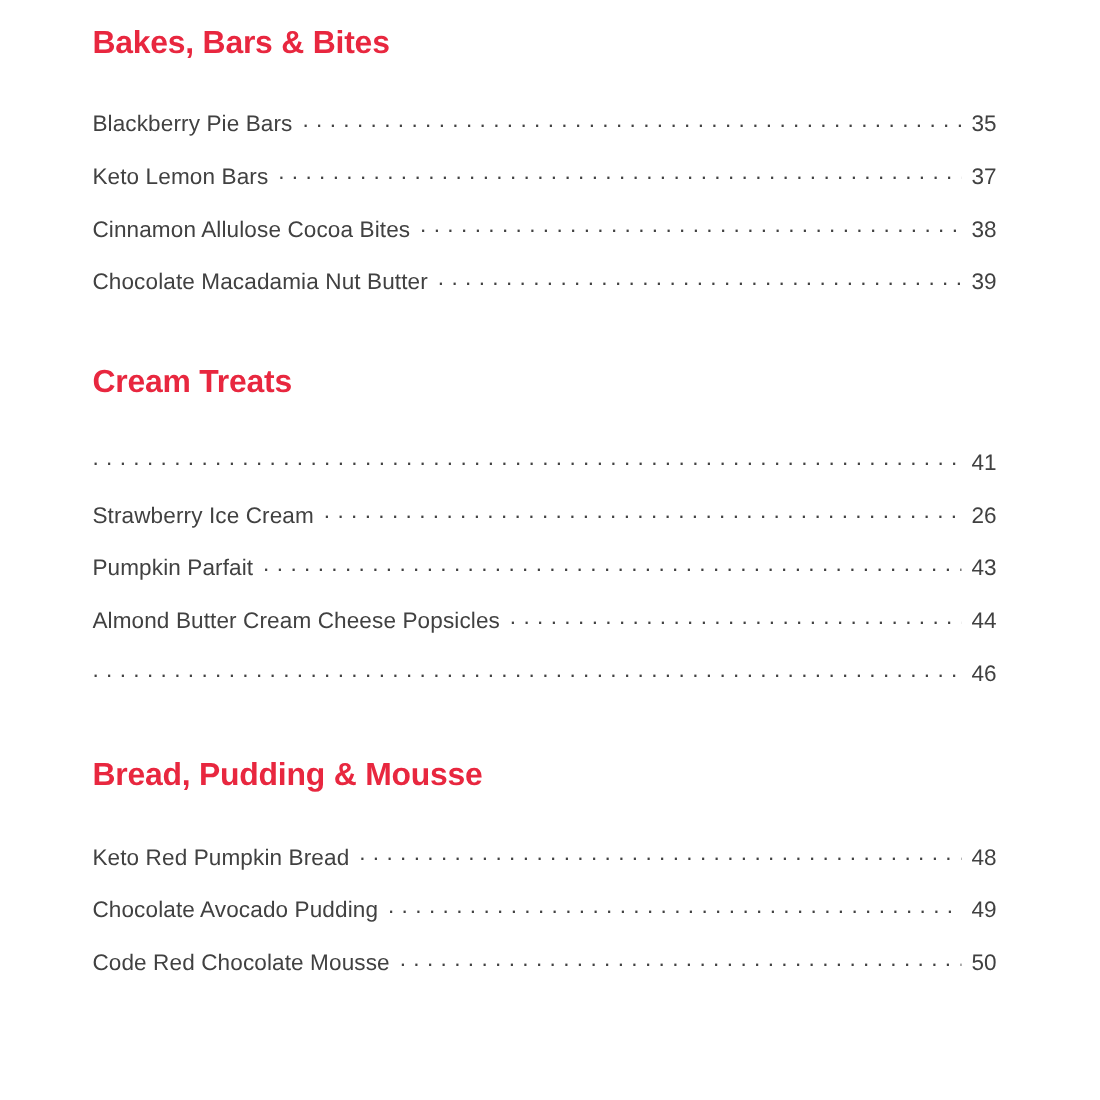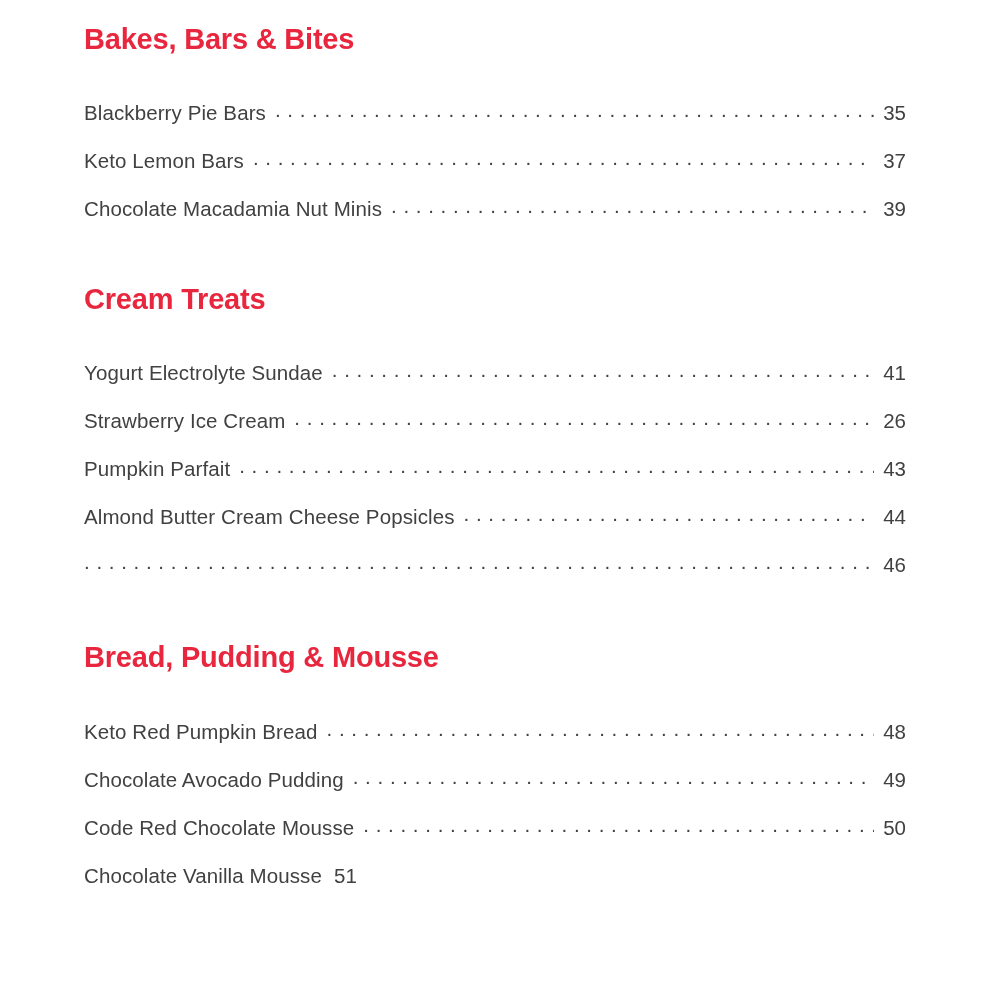--- a/index.html
+++ b/index.html
@@ -115,32 +115,36 @@
         <span class="entry-title">Blackberry Pie Bars</span>
         <span class="entry-leader"></span>
         <span class="entry-page">35</span>
       </li>
       <li class="entry">
         <span class="entry-title">Keto Lemon Bars</span>
         <span class="entry-leader"></span>
         <span class="entry-page">37</span>
       </li>
       <li class="entry">
-        <span class="entry-title">Chocolate Macadamia Nut Minis</span>
+        <span class="entry-title">Cinnamon Allulose Cocoa Bites</span>
+        <span class="entry-leader"></span>
+        <span class="entry-page">38</span>
+      </li>
+      <li class="entry">
+        <span class="entry-title">Chocolate Macadamia Nut Butter</span>
         <span class="entry-leader"></span>
         <span class="entry-page">39</span>
       </li>
     </ul>
   </div>
 
   <div class="section section-2">
     <h2 class="section-heading">Cream Treats</h2>
     <ul class="entries">
       <li class="entry">
-        <span class="entry-title">Yogurt Electrolyte Sundae</span>
         <span class="entry-leader"></span>
         <span class="entry-page">41</span>
       </li>
       <li class="entry">
         <span class="entry-title">Strawberry Ice Cream</span>
         <span class="entry-leader"></span>
         <span class="entry-page">26</span>
       </li>
       <li class="entry">
         <span class="entry-title">Pumpkin Parfait</span>

